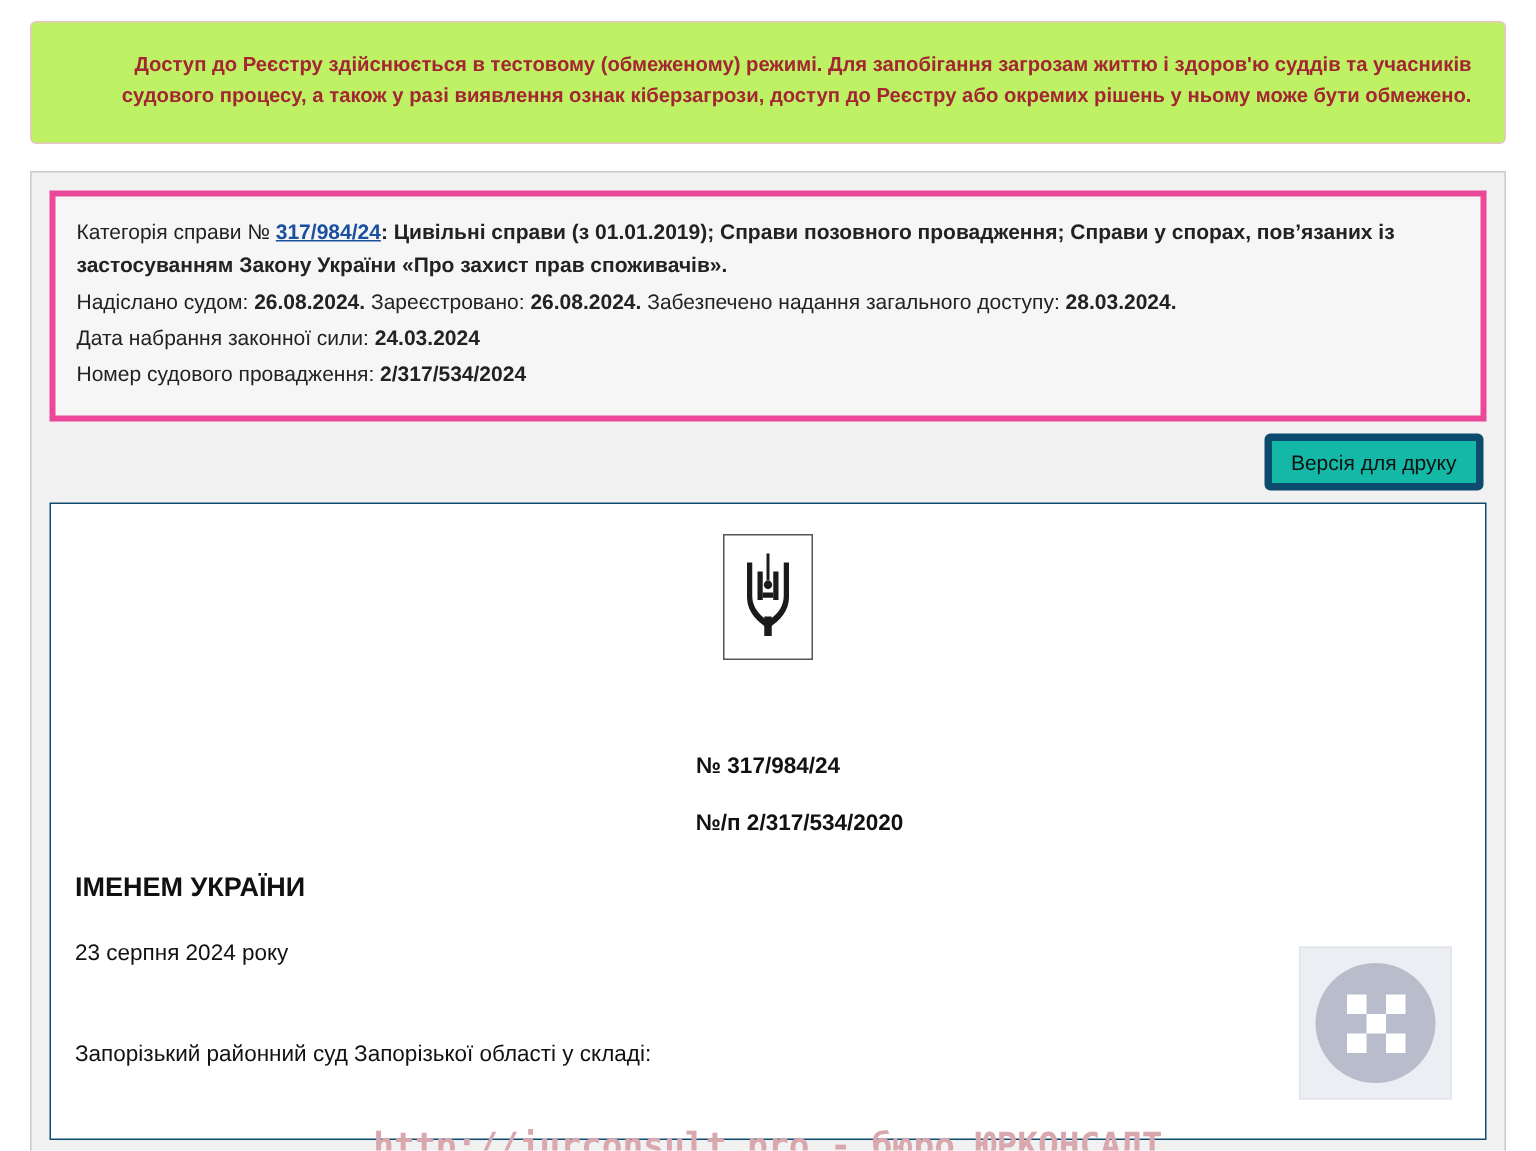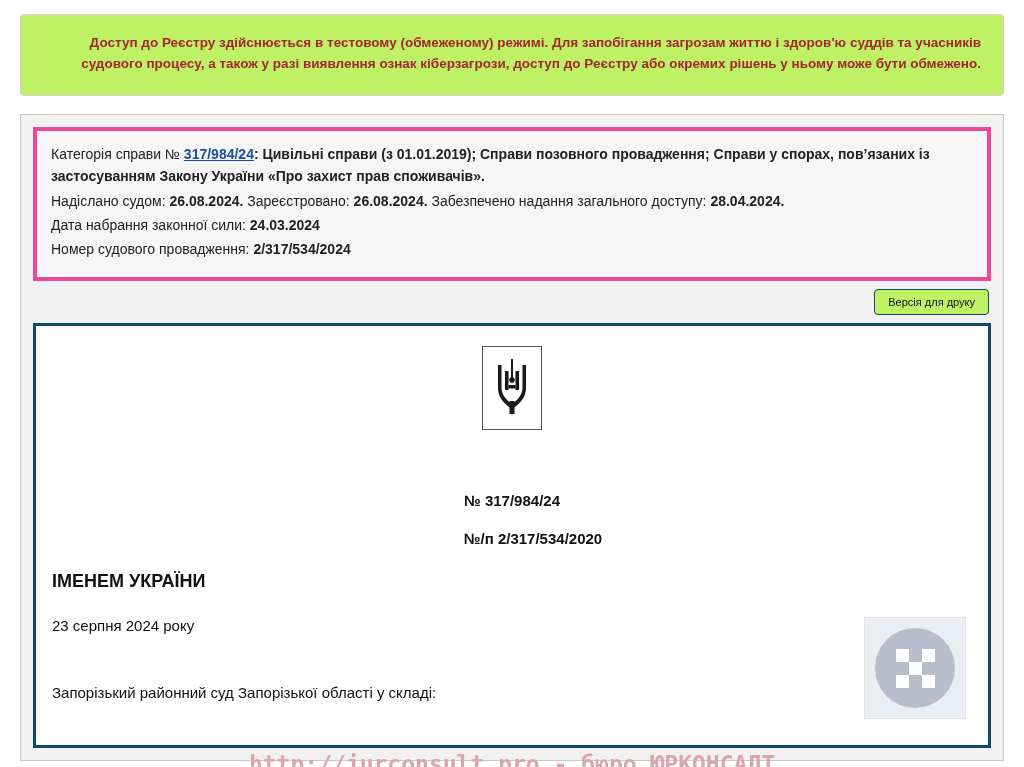--- a/index.html
+++ b/index.html
@@ -63,33 +63,33 @@
     cursor: pointer;
   }
 
   .print-row {
     display: flex;
     justify-content: flex-end;
     padding: 8px 2px 8px 0;
   }
 
   .print-btn {
-    background: #bef264;
-    border: 1px solid #0c4a6e;
+    background: #14b8a6;
+    border: 5px solid #0c4a6e;
     border-radius: 4px;
     padding: 6px 13px;
-    font-size: 11px;
+    font-size: 14px;
     color: #111;
     font-family: "Liberation Sans", sans-serif;
     cursor: pointer;
   }
 
   .doc-box {
     background: #ffffff;
-    border: 3px solid #0c4a6e;
+    border: 1px solid #0c4a6e;
     padding: 18px 16px 0 16px;
     height: 425px;
     box-sizing: border-box;
     position: relative;
     overflow: hidden;
   }
 
   .emblem-wrap {
     display: flex;
     justify-content: center;
@@ -185,21 +185,21 @@
 
   <div class="warning-banner">Доступ до Реєстру здійснюється в тестовому (обмеженому) режимі. Для запобігання загрозам життю і здоров'ю суддів та учасників судового процесу, а також у разі виявлення ознак кіберзагрози, доступ до Реєстру або окремих рішень у ньому може бути обмежено.</div>
 
   <div class="card">
 
     <div class="meta-box">
       <div class="meta-line">
         <span>Категорія справи № </span><a class="case-link">317/984/24</a><b>: Цивільні справи (з 01.01.2019); Справи позовного провадження; Справи у спорах, пов’язаних із застосуванням Закону України «Про захист прав споживачів».</b>
       </div>
       <div class="meta-line">
-        <span>Надіслано судом: </span><b>26.08.2024.</b><span> Зареєстровано: </span><b>26.08.2024.</b><span> Забезпечено надання загального доступу: </span><b>28.04.2024.</b>
+        <span>Надіслано судом: </span><b>26.08.2024.</b><span> Зареєстровано: </span><b>26.08.2024.</b><span> Забезпечено надання загального доступу: </span><b>28.03.2024.</b>
       </div>
       <div class="meta-line">
         <span>Дата набрання законної сили: </span><b>24.03.2024</b>
       </div>
       <div class="meta-line">
         <span>Номер судового провадження: </span><b>2/317/534/2024</b>
       </div>
     </div>
 
     <div class="print-row">

